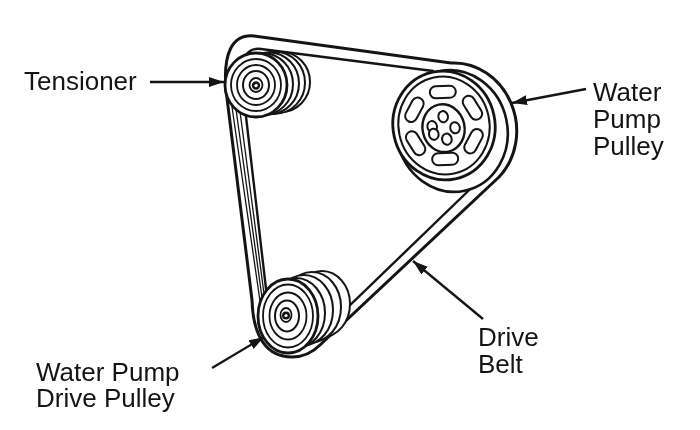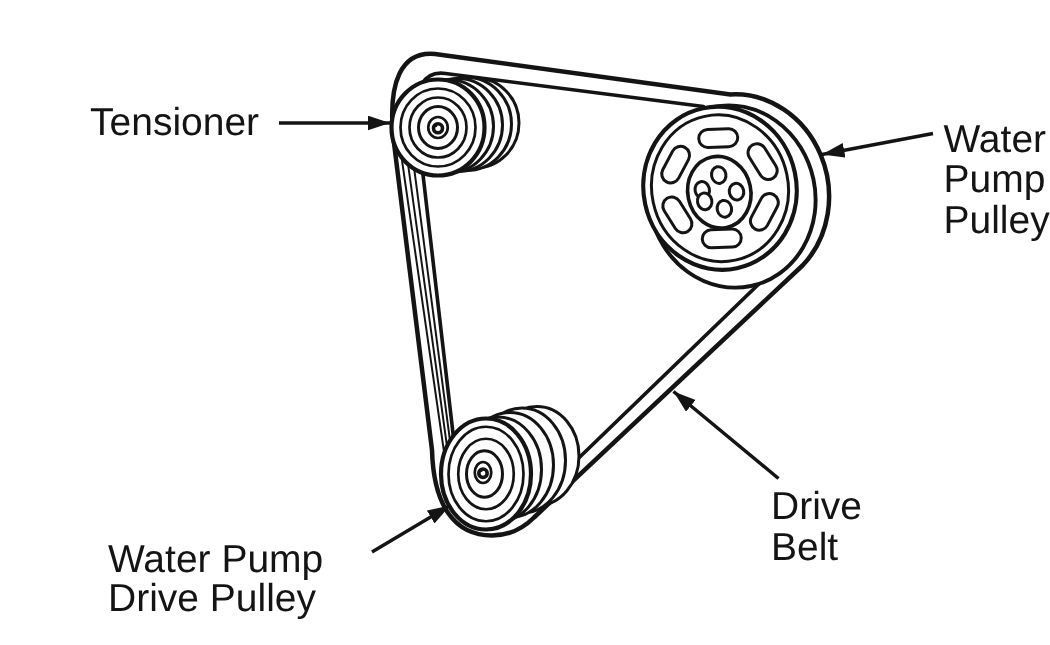--- a/index.html
+++ b/index.html
@@ -2,21 +2,21 @@
 <html><head>
 <meta charset="utf-8">
 <style>
   html, body {
     margin: 0; padding: 0;
     width: 700px; height: 430px;
     background: #ffffff;
     overflow: hidden;
     font-family: "Liberation Sans", sans-serif;
   }
-  .stage { position: relative; width: 661px; height: 430px; margin-left: 36px; }
+  .stage { position: relative; width: 661px; height: 430px; }
   svg { display: block; }
   text.lbl {
     font-family: "Liberation Sans", sans-serif;
     font-size: 26px;
     font-weight: 400;
     fill: #141414;
   }
 </style>
 </head>
 <body>

